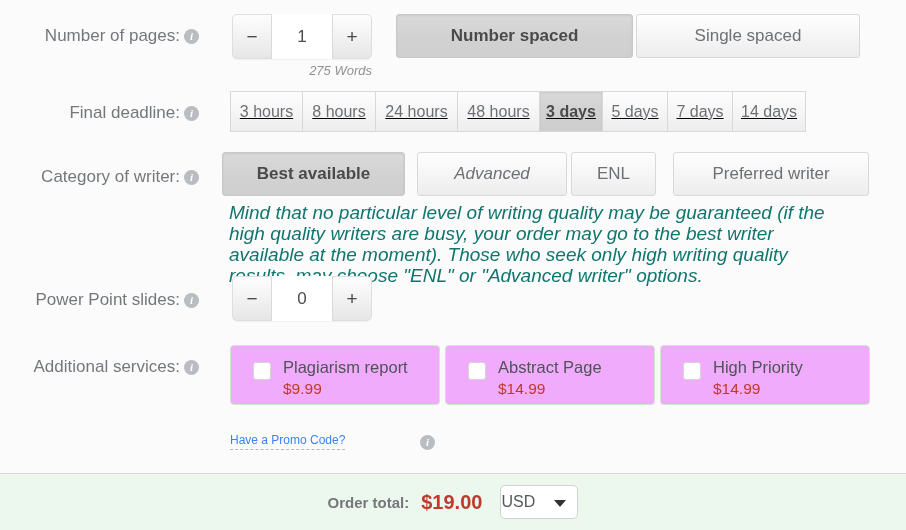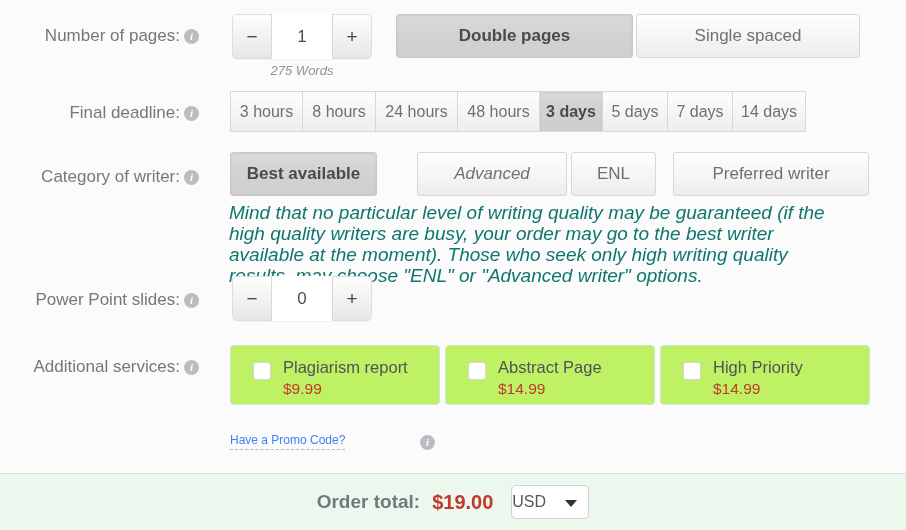--- a/index.html
+++ b/index.html
@@ -62,21 +62,21 @@
     border-left: 1px solid #d9d9d9;
     border-right: 1px solid #d9d9d9;
     margin: -1px 0;
     display: flex; align-items: center; justify-content: center;
     font-size: 17px; color: #4c4c4c;
     text-align: center;
   }
   .words {
     position: absolute;
     font-size: 13px; font-style: italic; color: #8e9194;
-    text-align: center;
+    text-align: right;
   }
 
   
   .seg {
     position: absolute;
     height: 44px;
     border: 1px solid #d8d8d8;
     border-radius: 3px;
     display: flex; align-items: center; justify-content: center;
     font-size: 17px; color: #6d7175;
@@ -126,21 +126,21 @@
     line-height: 21px;
     width: 620px;
   }
 
   
   .svc {
     position: absolute;
     height: 60px;
     border: 1px solid #cfe6cf;
     border-radius: 4px;
-    background: #bef264;
+    background: #f0abfc;
     cursor: pointer;
   }
   .svc .cb {
     position: absolute;
     left: 22px; top: 16px;
     width: 18px; height: 18px;
     background: #ffffff;
     border: 1px solid #d3d6d3;
     border-radius: 3px;
     cursor: pointer;
@@ -174,21 +174,21 @@
   
   .footer {
     position: absolute;
     left: 0; top: 473px;
     width: 906px; height: 57px;
     background: #ecf7ed;
     border-top: 1px solid #d5dcd6;
     display: flex; align-items: center; justify-content: center;
   }
   .footer .ft-label {
-    font-size: 19px; color: #74787c; font-weight: bold;
+    font-size: 15px; color: #74787c; font-weight: bold;
     margin-right: 12px;
     text-align: right;
   }
   .footer .ft-total {
     font-size: 20px; color: #c0392b; font-weight: bold;
     margin-right: 18px;
   }
   .currency {
     position: relative;
     width: 78px; height: 34px;
@@ -220,32 +220,32 @@
   </div>
 
   <div class="stepper" style="left:232px; top:14px; width:140px;">
     <div class="btn">−</div>
     <div class="val">1</div>
     <div class="btn">+</div>
   </div>
   <div class="words" style="left:232px; top:63px; width:140px;">275 Words</div>
 
   <div class="seg active" style="left:396px; top:14px; width:237px;">
-    <span>Double pages</span>
+    <span>Number spaced</span>
   </div>
   <div class="seg" style="left:636px; top:14px; width:224px;">
     <span>Single spaced</span>
   </div>
 
   <div class="row" style="top:103px;">
     <div class="label">Final deadline:</div>
     <div class="info-icon" style="left:184px; top:3px;">i</div>
   </div>
 
-  <div class="deadline-wrap" style="left:230px; top:91px;">
+  <div class="deadline-wrap" style="left:230px; top:91px;text-decoration:underline;">
     <div class="dl" style="width:73px;">
       <span>3 hours</span>
     </div>
     <div class="dl" style="width:73px;">
       <span>8 hours</span>
     </div>
     <div class="dl" style="width:82px;text-align:center;">
       <span>24 hours</span>
     </div>
     <div class="dl" style="width:82px;">
@@ -263,21 +263,21 @@
     <div class="dl" style="width:73px;">
       <span>14 days</span>
     </div>
   </div>
 
   <div class="row" style="top:167px;">
     <div class="label">Category of writer:</div>
     <div class="info-icon" style="left:184px; top:3px;">i</div>
   </div>
 
-  <div class="seg active" style="left:230px; top:152px; width:147px;">
+  <div class="seg active" style="left:222px; top:152px; width:183px;">
     <span>Best available</span>
   </div>
   <div class="seg" style="left:417px; top:152px; width:150px;font-style:italic;">
     <span>Advanced</span>
   </div>
   <div class="seg" style="left:571px; top:152px; width:85px;">
     <span>ENL</span>
   </div>
   <div class="seg" style="left:673px; top:152px; width:196px;">
     <span>Preferred writer</span>

